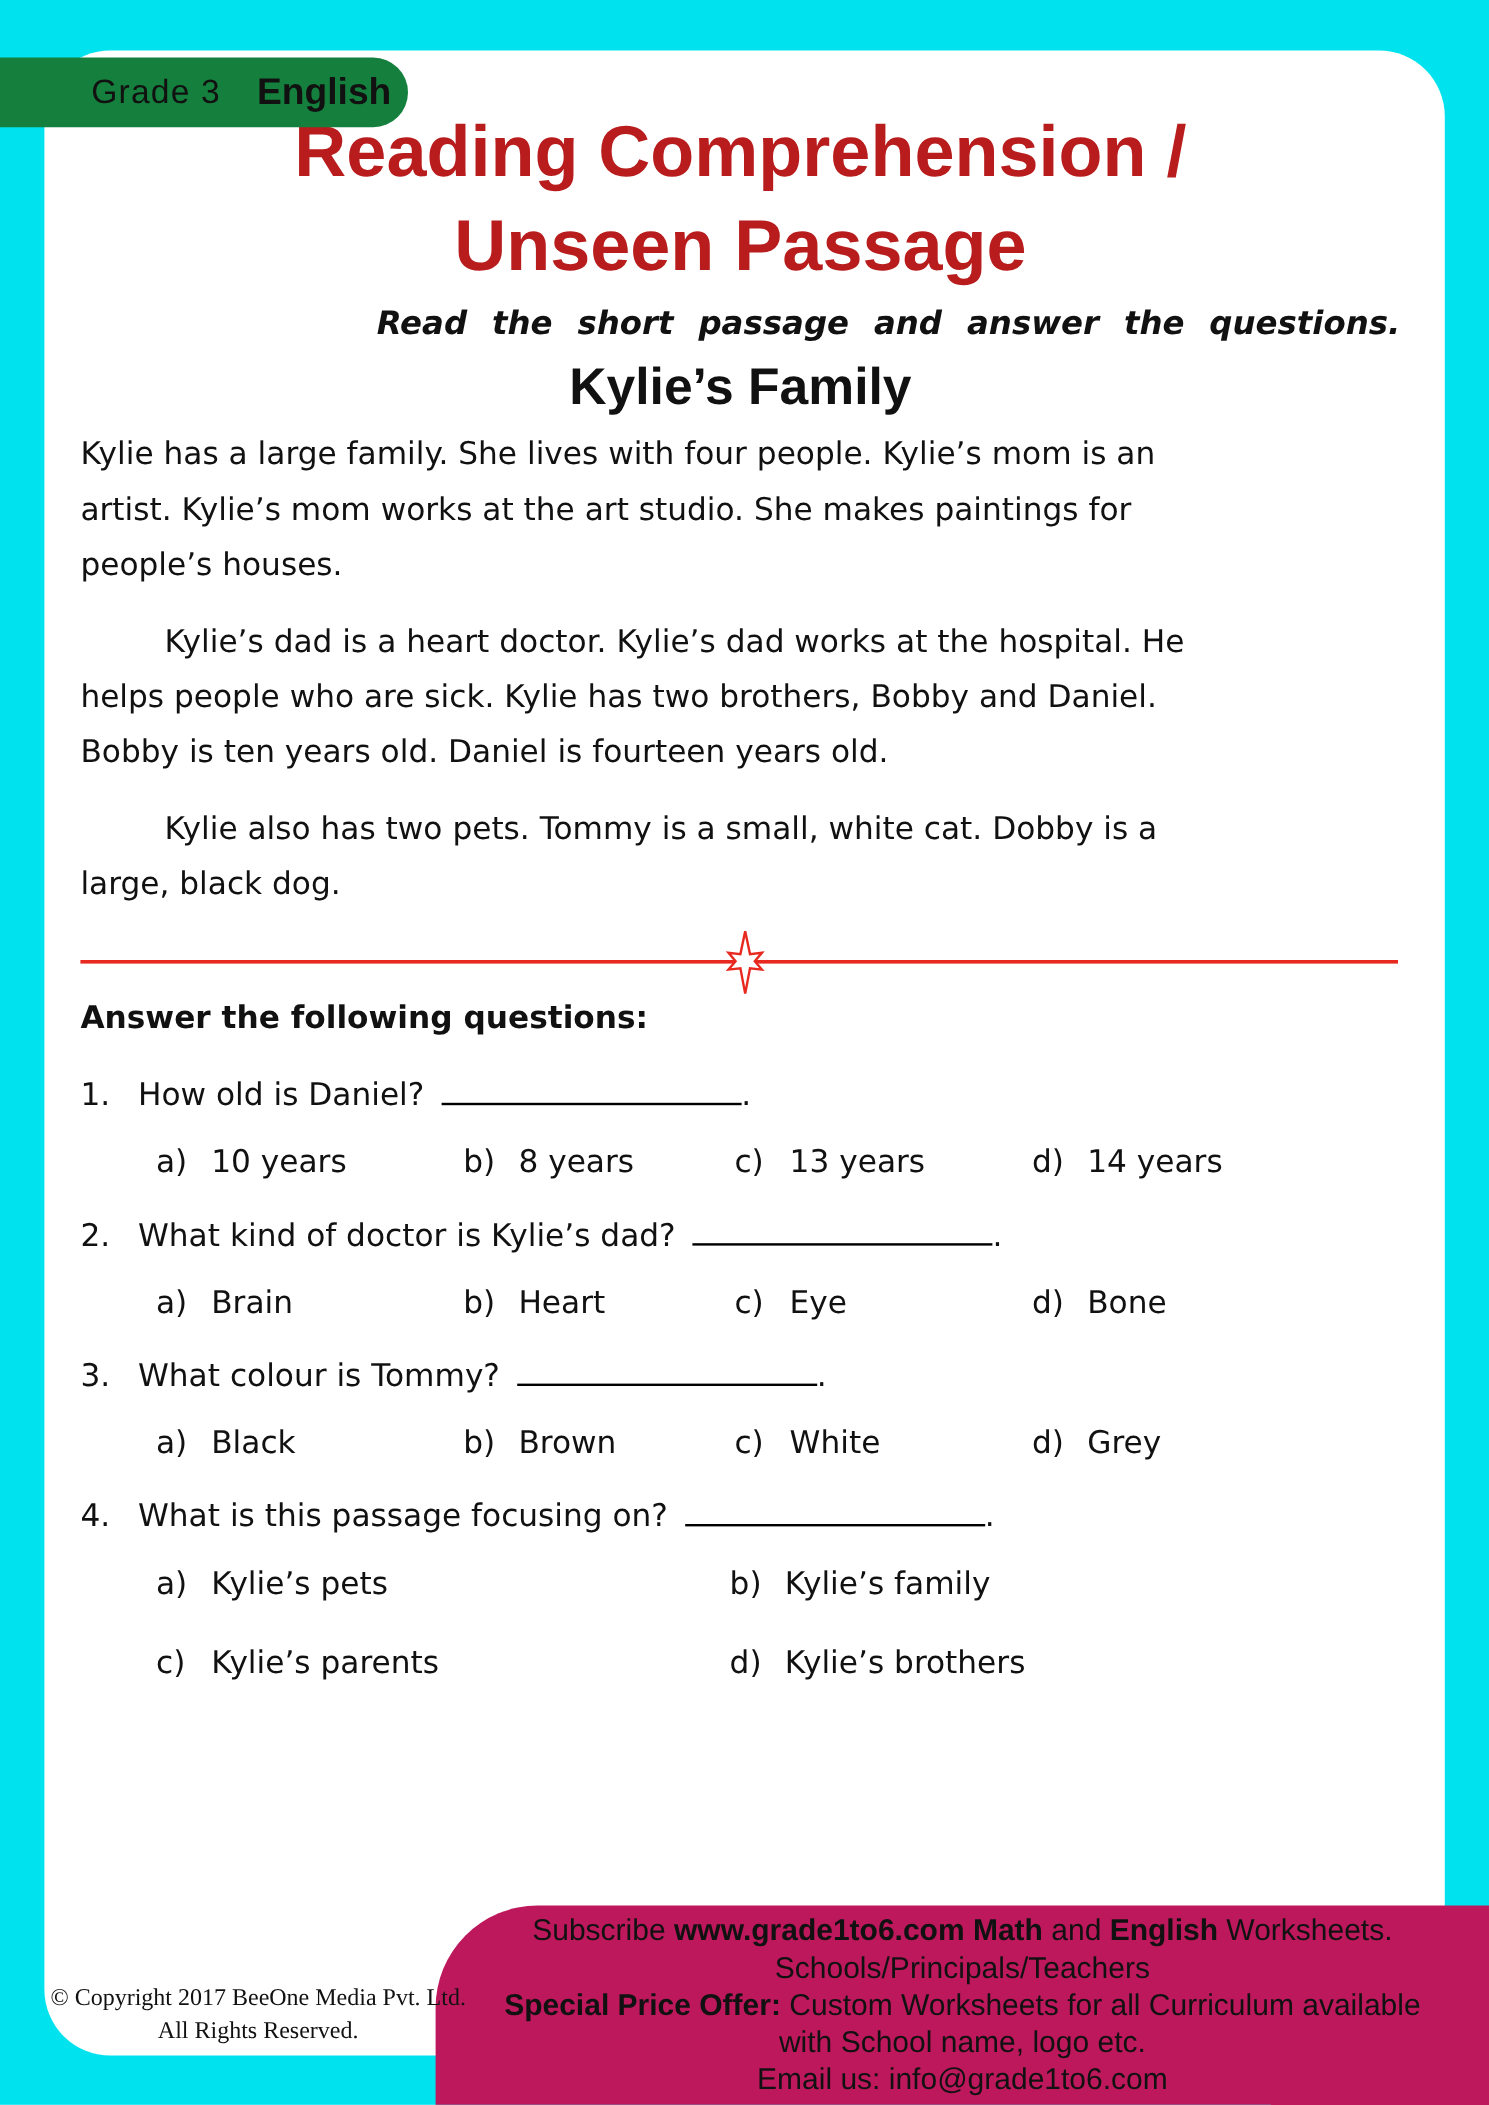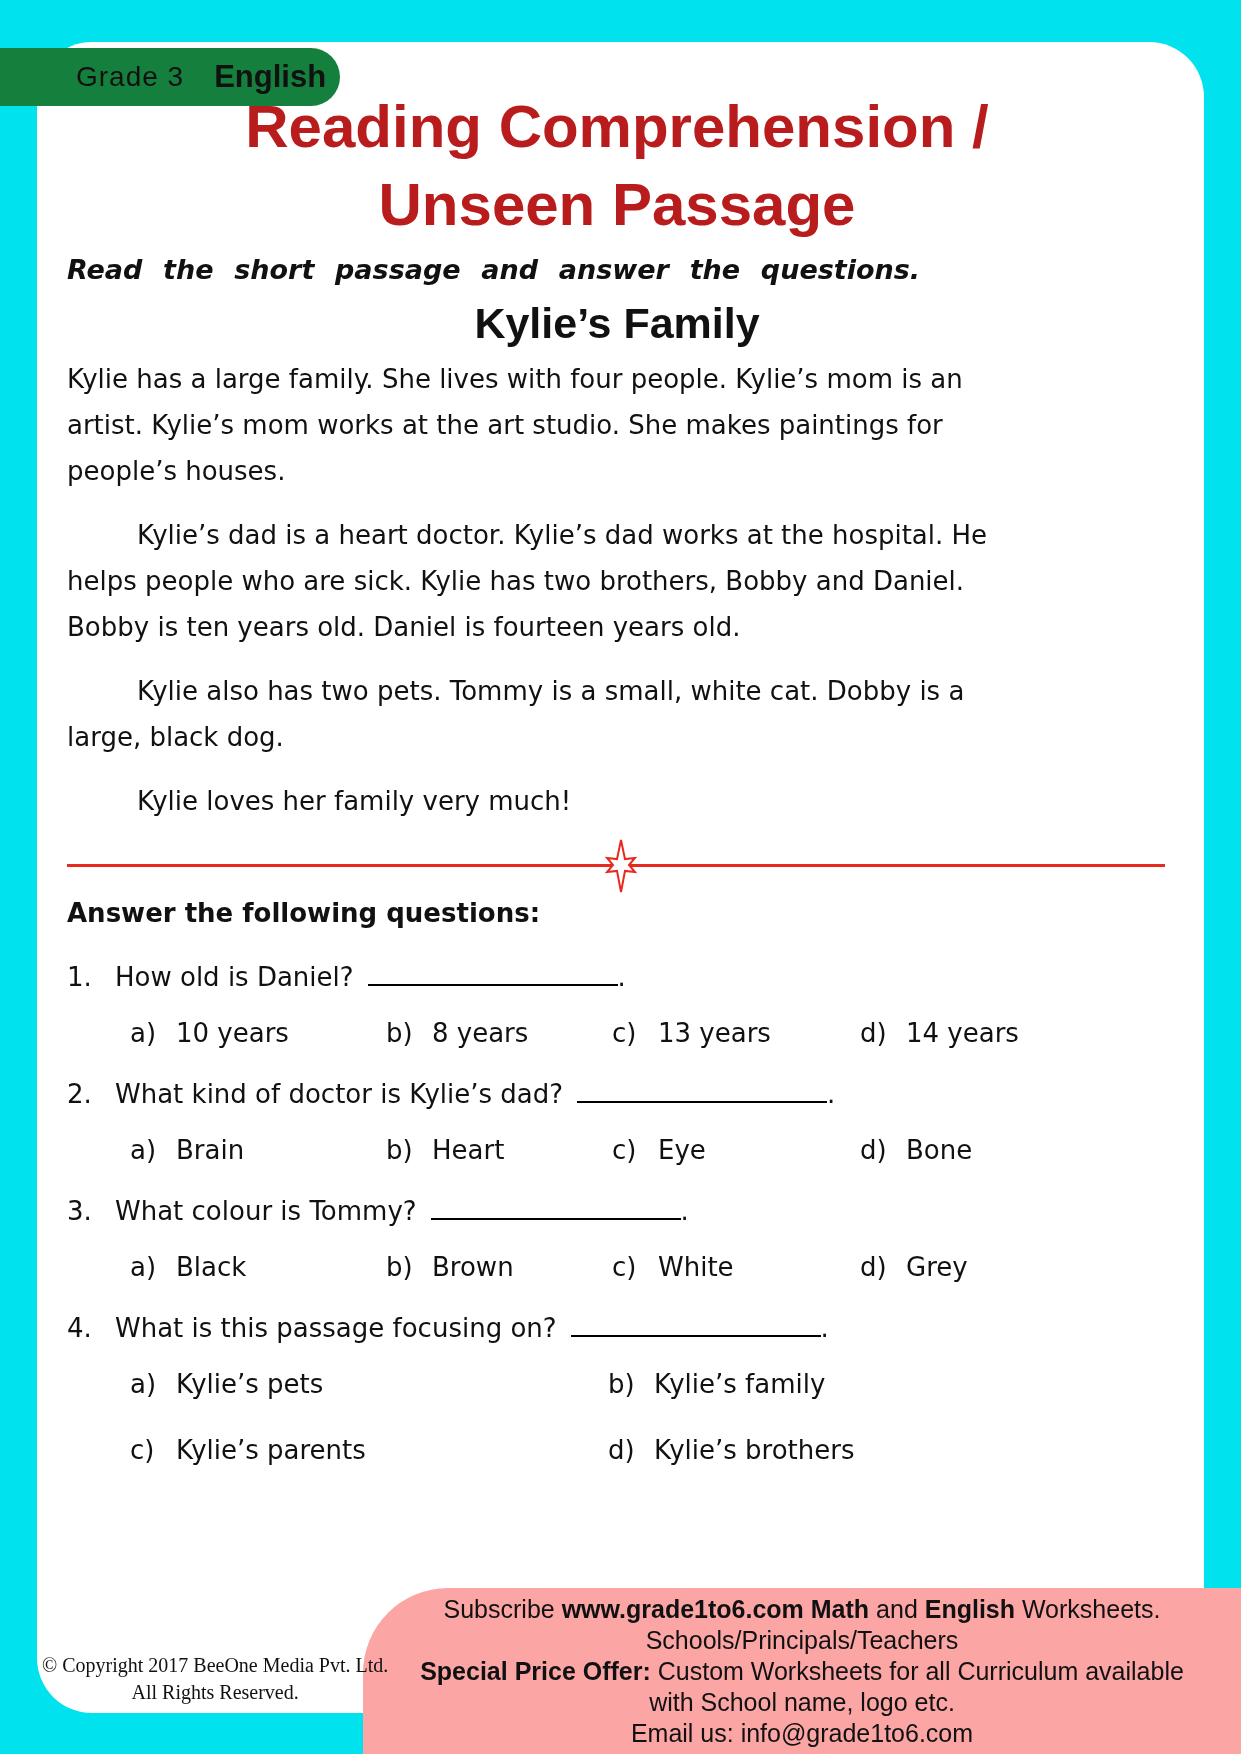--- a/index.html
+++ b/index.html
@@ -40,20 +40,21 @@
     margin:46px 0 0 0;
     text-align:center;
     font-family:"Liberation Sans", sans-serif;
     font-size:60px;line-height:78px;font-weight:700;
     color:#b91c1c;
   }
   .instruction{
     margin-top:10px;
     font-size:27px;font-weight:700;font-style:italic;
     word-spacing:0.42em;
+    text-align:right;
   }
   h2.passage-title{
     margin:14px 0 0 0;
     text-align:center;
     font-family:"Liberation Sans", sans-serif;
     font-size:43px;font-weight:700;
   }
   .passage p{
     margin:18px 0 0 0;
     font-size:26px;line-height:46px;
@@ -86,21 +87,21 @@
   .opt{display:flex;align-items:baseline;}
   .opt .letter{width:46px;flex:0 0 46px;}
   .opt.w1{width:256px;}
   .opt.w2{width:226px;}
   .opt.w3{width:248px;}
   .opt.wide{width:478px;}
   .opt-row.second{margin-top:36px;}
   
   .footer{
     position:absolute;left:363px;top:1588px;right:0;bottom:0;
-    background:#fca5a5;
+    background:#be185d;
     border-top-left-radius:85px;
     z-index:4;
     font-family:"Liberation Sans", sans-serif;
     font-size:25px;line-height:31px;
     text-align:center;
     padding-top:6px;box-sizing:border-box;
   }
   .footer b{font-weight:700;}
   
   .copyright{
@@ -129,21 +130,20 @@
   </h1>
 
   <div class="instruction">Read the short passage and answer the questions.</div>
 
   <h2 class="passage-title">Kylie’s Family</h2>
 
   <div class="passage">
     <p class="first">Kylie has a large family. She lives with four people. Kylie’s mom is an artist. Kylie’s mom works at the art studio. She makes paintings for people’s houses.</p>
     <p class="indent">Kylie’s dad is a heart doctor. Kylie’s dad works at the hospital. He helps people who are sick. Kylie has two brothers, Bobby and Daniel. Bobby is ten years old. Daniel is fourteen years old.</p>
     <p class="indent">Kylie also has two pets. Tommy is a small, white cat. Dobby is a large, black dog.</p>
-    <p class="indent">Kylie loves her family very much!</p>
   </div>
 
   <div class="divider">
     <div class="line"></div>
     <svg width="46" height="58" viewBox="0 0 46 58">
       <polygon points="23,2 27,21.1 36.9,20 31,27 36.9,34 27,32.9 23,54 19,32.9 9.1,34 15,27 9.1,20 19,21.1" fill="#ffffff" stroke="#e8291f" stroke-width="2"></polygon>
     </svg>
   </div>
 
   <div class="q-heading">Answer the following questions:</div>

